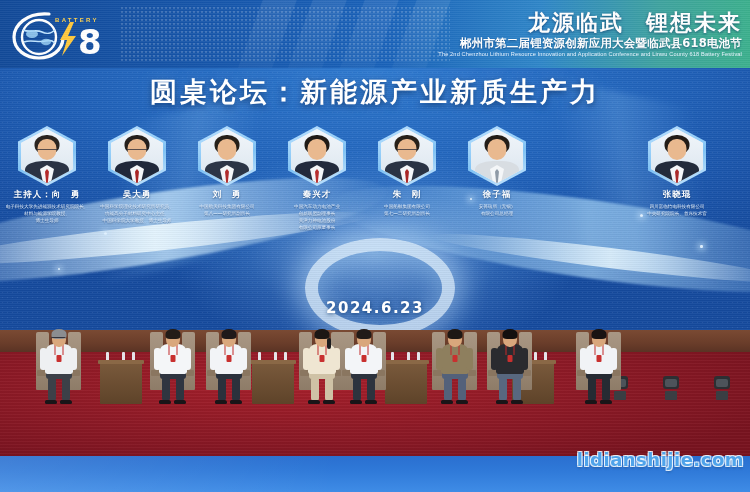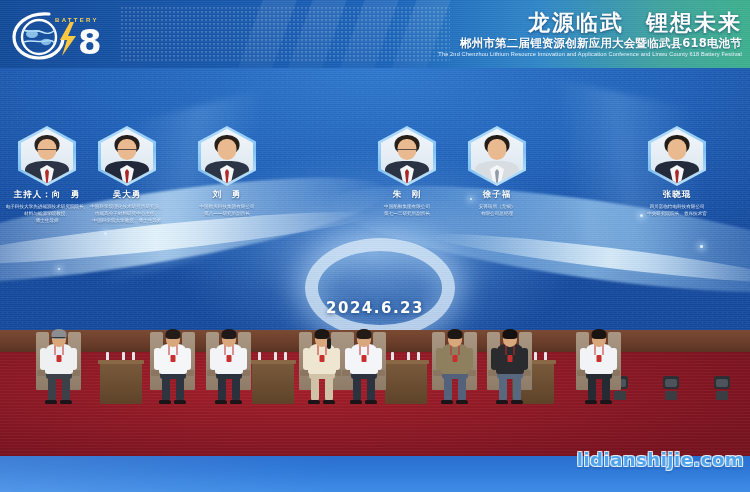--- a/index.html
+++ b/index.html
@@ -276,20 +276,21 @@
       <div class="logo-battery">BATTERY</div>
     </div>
 
     <div class="title-main">
       <span>龙源临武</span><span class="gap"></span><span>锂想未来</span>
     </div>
     <div class="title-sub">郴州市第二届锂资源创新应用大会暨临武县618电池节</div>
     <div class="title-en">The 2nd Chenzhou Lithium Resource Innovation and Application Conference and Linwu County 618 Battery Festival</div>
   </div>
 
+  <div class="forum-title">圆桌论坛：新能源产业新质生产力</div>
 
   <div class="panel-row">
       <div class="pcard" style="left: 2px;">
         <div class="hexwrap">
           <div class="hexframe"></div>
           <div class="hexphoto">
             <div class="ph">
               <div class="bg" style="background:linear-gradient(180deg,#f2f6fa,#d9e4ee)"></div>
               <div class="body" style="bottom:0;width:44px;height:22px;background:#2b3344"></div>
               <div class="shirt" style="bottom:0;width:14px;height:18px;clip-path:polygon(50% 0,100% 22%,78% 100%,22% 100%,0 22%)"></div>
@@ -300,21 +301,21 @@
             </div>
           </div>
         </div>
         <div class="pname">主持人：向　勇</div>
         <div class="ptitle">
           <div>电子科技大学先进能源技术研究院院长、</div>
           <div>材料与能源学院教授、</div>
           <div>博士生导师</div>
         </div>
       </div>
-      <div class="pcard" style="left: 82px;">
+      <div class="pcard" style="left: 92px;">
         <div class="hexwrap">
           <div class="hexframe"></div>
           <div class="hexphoto">
             <div class="ph">
               <div class="bg" style="background:linear-gradient(180deg,#f2f6fa,#d9e4ee)"></div>
               <div class="body" style="bottom:0;width:44px;height:22px;background:#20283a"></div>
               <div class="shirt" style="bottom:0;width:14px;height:18px;clip-path:polygon(50% 0,100% 22%,78% 100%,22% 100%,0 22%)"></div>
               <div class="tie" style="bottom:0;width:4px;height:14px;background:#a82424;clip-path:polygon(50% 0,100% 18%,70% 100%,30% 100%,0 18%)"></div>
               <div class="hair" style="top:6px;width:25px;height:19px;background:#241f1c"></div>
               <div class="face" style="top:10px;width:19px;height:21px"></div>
@@ -340,20 +341,42 @@
               <div class="tie" style="bottom:0;width:4px;height:14px;background:#b02c2c;clip-path:polygon(50% 0,100% 18%,70% 100%,30% 100%,0 18%)"></div>
               <div class="hair" style="top:6px;width:25px;height:19px;background:#262019"></div>
               <div class="face" style="top:10px;width:19px;height:21px"></div>
             </div>
           </div>
         </div>
         <div class="pname">刘　勇</div>
         <div class="ptitle">
           <div>中国航天科技集团有限公司</div>
           <div>第八一一研究所副所长</div>
+        </div>
+      </div>
+      <div class="pcard" style="left: 272px;">
+        <div class="hexwrap">
+          <div class="hexframe"></div>
+          <div class="hexphoto">
+            <div class="ph">
+              <div class="bg" style="background:linear-gradient(180deg,#f2f6fa,#d9e4ee)"></div>
+              <div class="body" style="bottom:0;width:44px;height:22px;background:#222a3c"></div>
+              <div class="shirt" style="bottom:0;width:14px;height:18px;clip-path:polygon(50% 0,100% 22%,78% 100%,22% 100%,0 22%)"></div>
+              <div class="tie" style="bottom:0;width:4px;height:14px;background:#b82f2f;clip-path:polygon(50% 0,100% 18%,70% 100%,30% 100%,0 18%)"></div>
+              <div class="hair" style="top:6px;width:25px;height:19px;background:#1f1a16"></div>
+              <div class="face" style="top:10px;width:19px;height:21px"></div>
+            </div>
+          </div>
+        </div>
+        <div class="pname">秦兴才</div>
+        <div class="ptitle">
+          <div>中国汽车动力电池产业</div>
+          <div>创新联盟副理事长</div>
+          <div>天津力神电池股份</div>
+          <div>有限公司原董事长</div>
         </div>
       </div>
       <div class="pcard" style="left: 362px;">
         <div class="hexwrap">
           <div class="hexframe"></div>
           <div class="hexphoto">
             <div class="ph">
               <div class="bg" style="background:linear-gradient(180deg,#f2f6fa,#d9e4ee)"></div>
               <div class="body" style="bottom:0;width:44px;height:22px;background:#2a3344"></div>
               <div class="shirt" style="bottom:0;width:14px;height:18px;clip-path:polygon(50% 0,100% 22%,78% 100%,22% 100%,0 22%)"></div>

